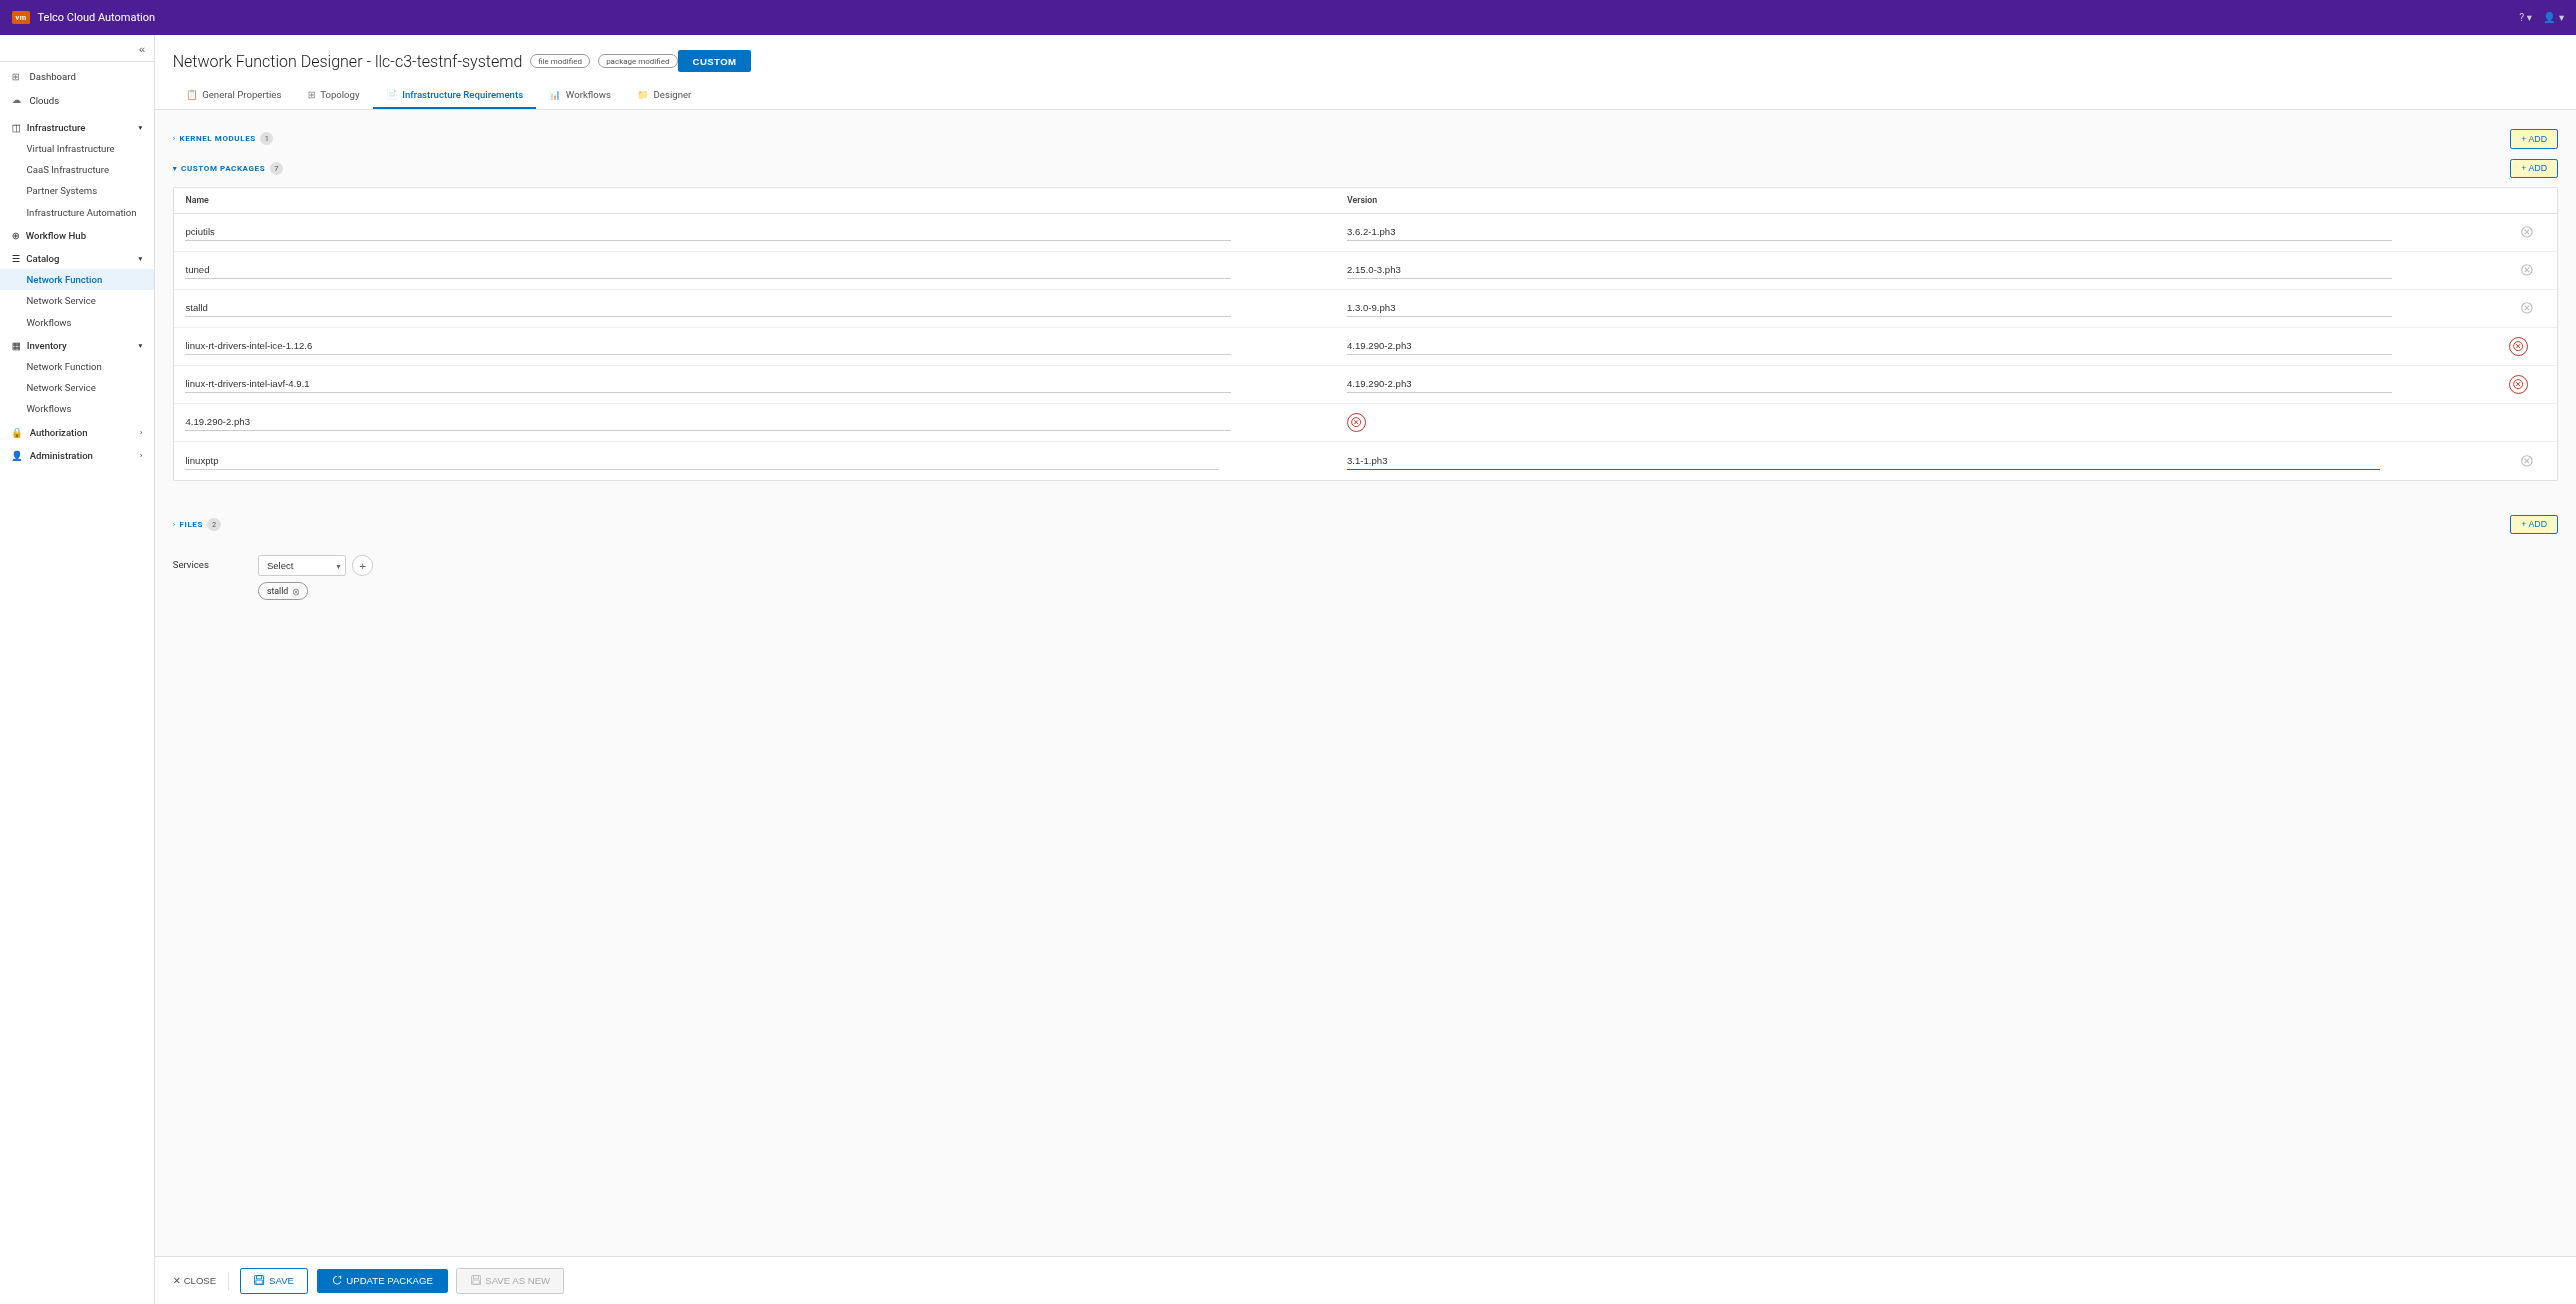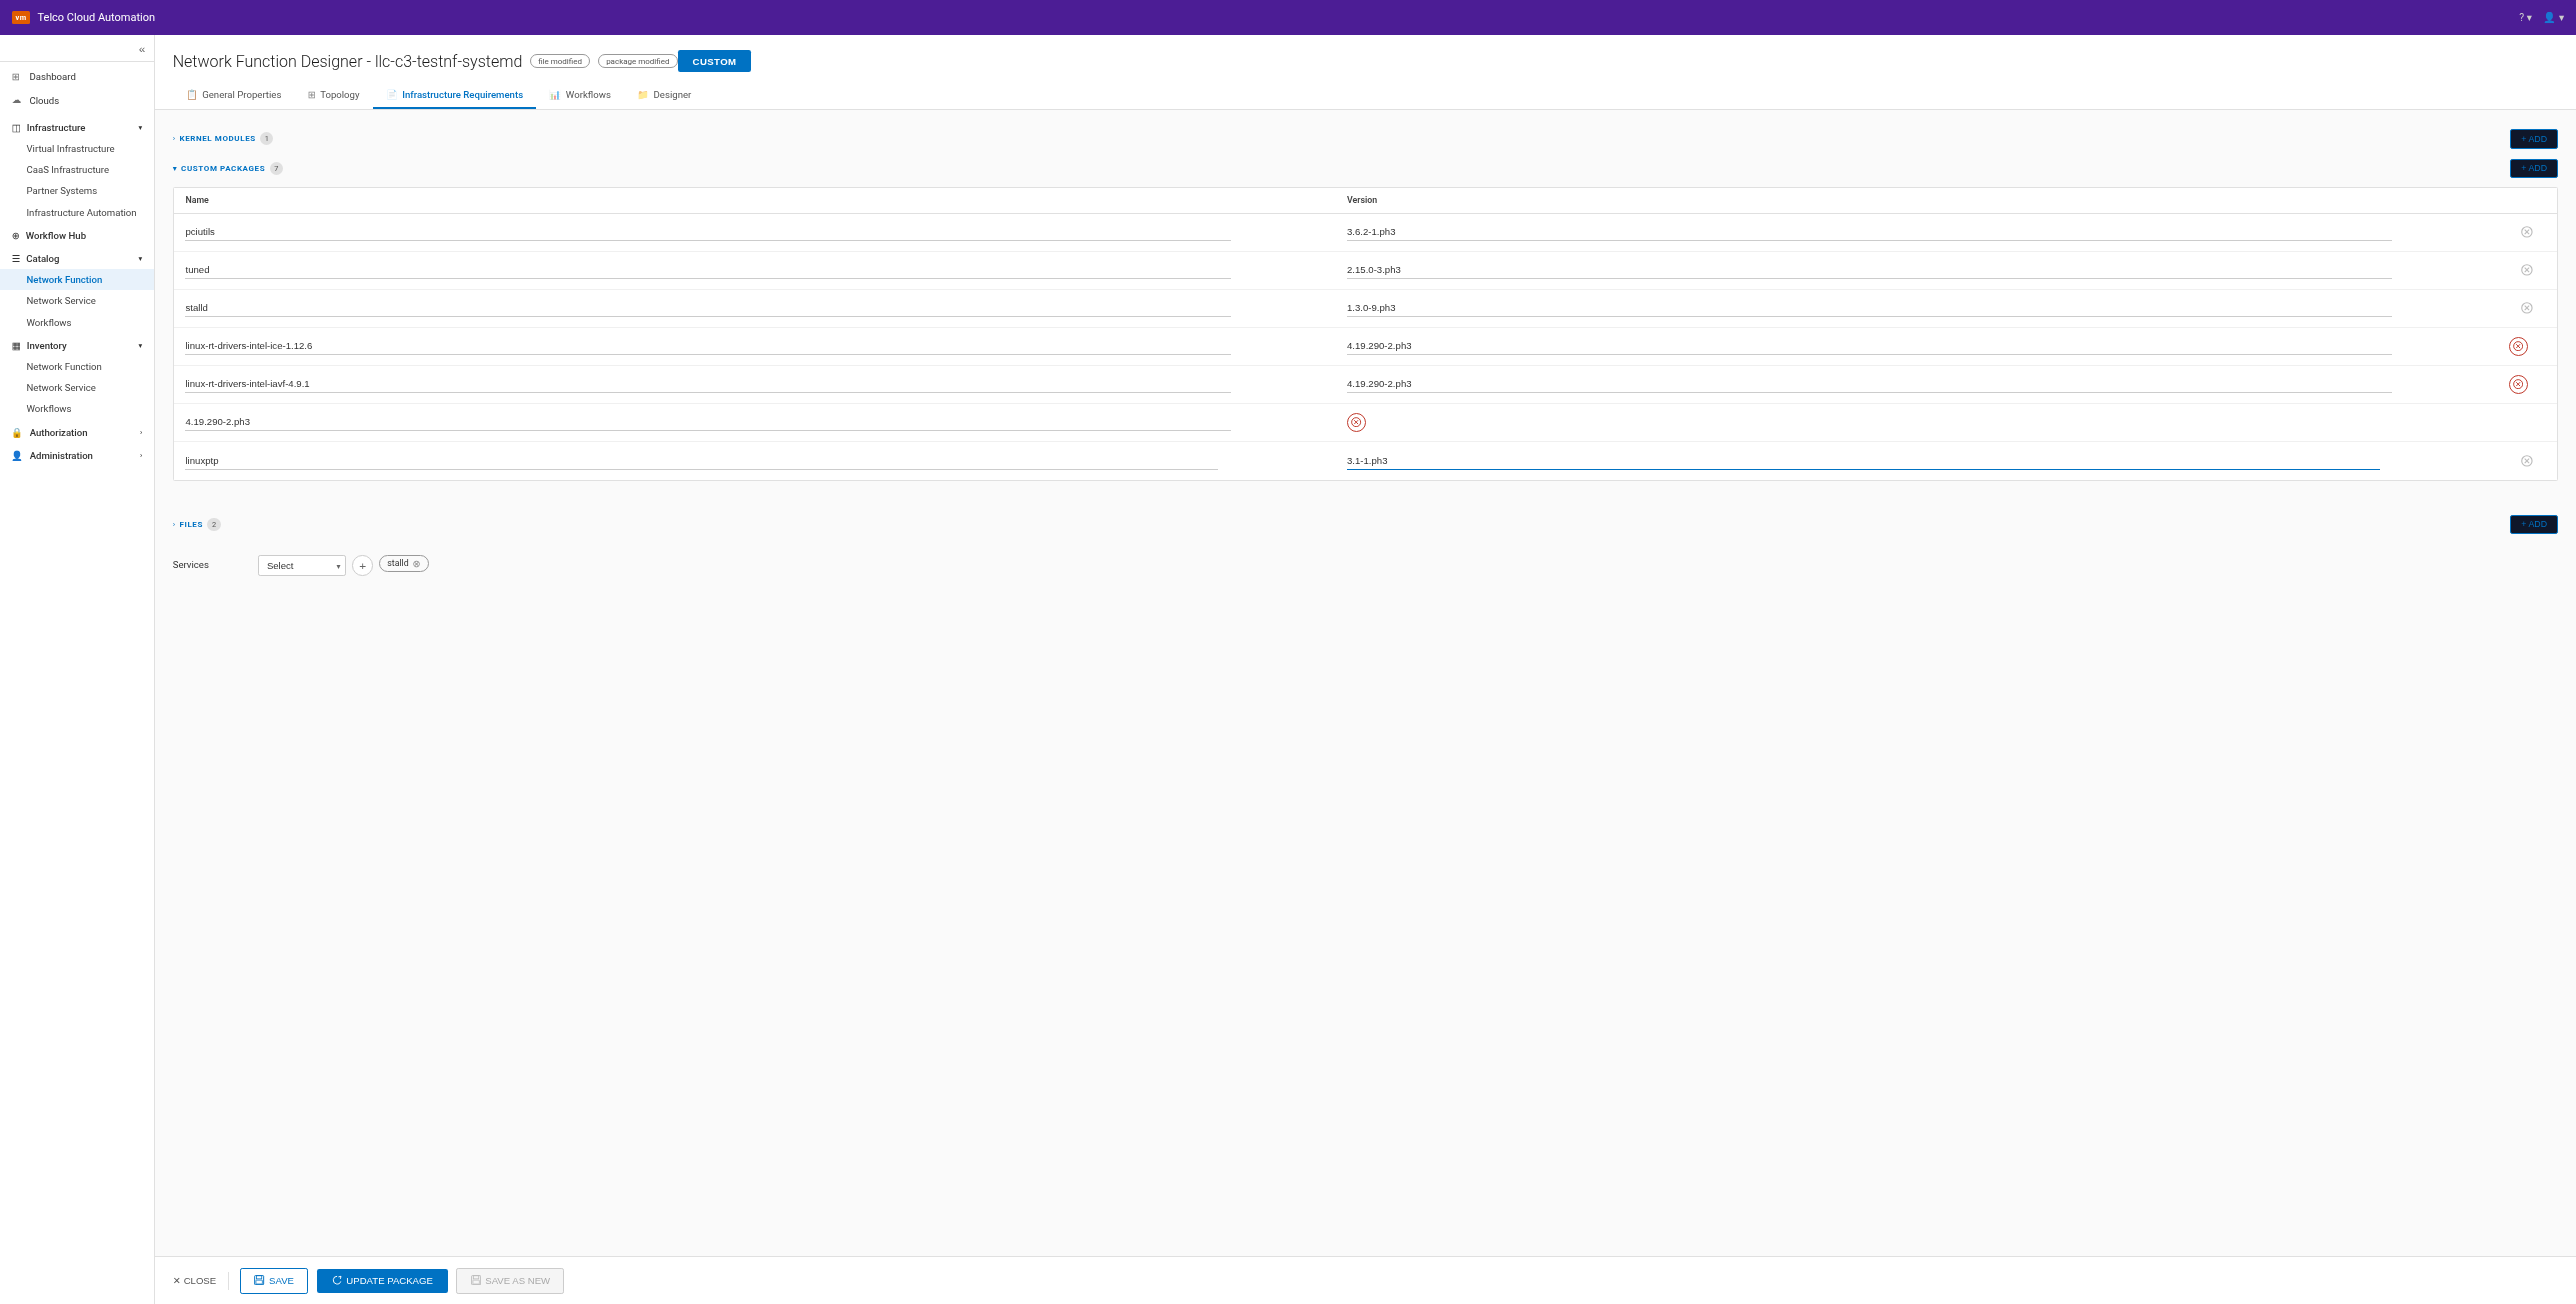--- a/index.html
+++ b/index.html
@@ -180,21 +180,21 @@
       display: flex;
       align-items: center;
       justify-content: center;
       font-size: 7.4px;
       color: #555;
     }
     .chevron-icon { color: #0072c3; font-size: 8px; }
     .add-btn {
       border: 0.7px solid #0072c3;
       color: #0072c3;
-      background: #0f172a;
+      background: #fef9c3;
       padding: 3.7px 10.3px;
       border-radius: 2.2px;
       font-size: 8.8px;
       cursor: pointer;
       font-weight: 500;
     }
 
     
     .packages-table {
       background: #fff;
@@ -251,21 +251,21 @@
     .files-section { margin-bottom: 17.7px; }
 
     
     .services-row {
       display: flex;
       align-items: flex-start;
       gap: 11.8px;
       padding: 11.8px 0;
     }
     .services-label { font-size: 9.6px; color: #333; width: 74px; padding-top: 4.4px; }
-    .services-controls { display: flex; flex-direction: row; gap: 5.9px; }
+    .services-controls { display: flex; flex-direction: column; gap: 5.9px; }
     .services-input-row { display: flex; align-items: center; gap: 5.9px; }
     .select-dropdown {
       border: 0.7px solid #ccc;
       border-radius: 2.2px;
       padding: 4.4px 22px 4.4px 7.4px;
       font-size: 9.6px;
       color: #333;
       background: #fff;
       cursor: pointer;
       appearance: none;

